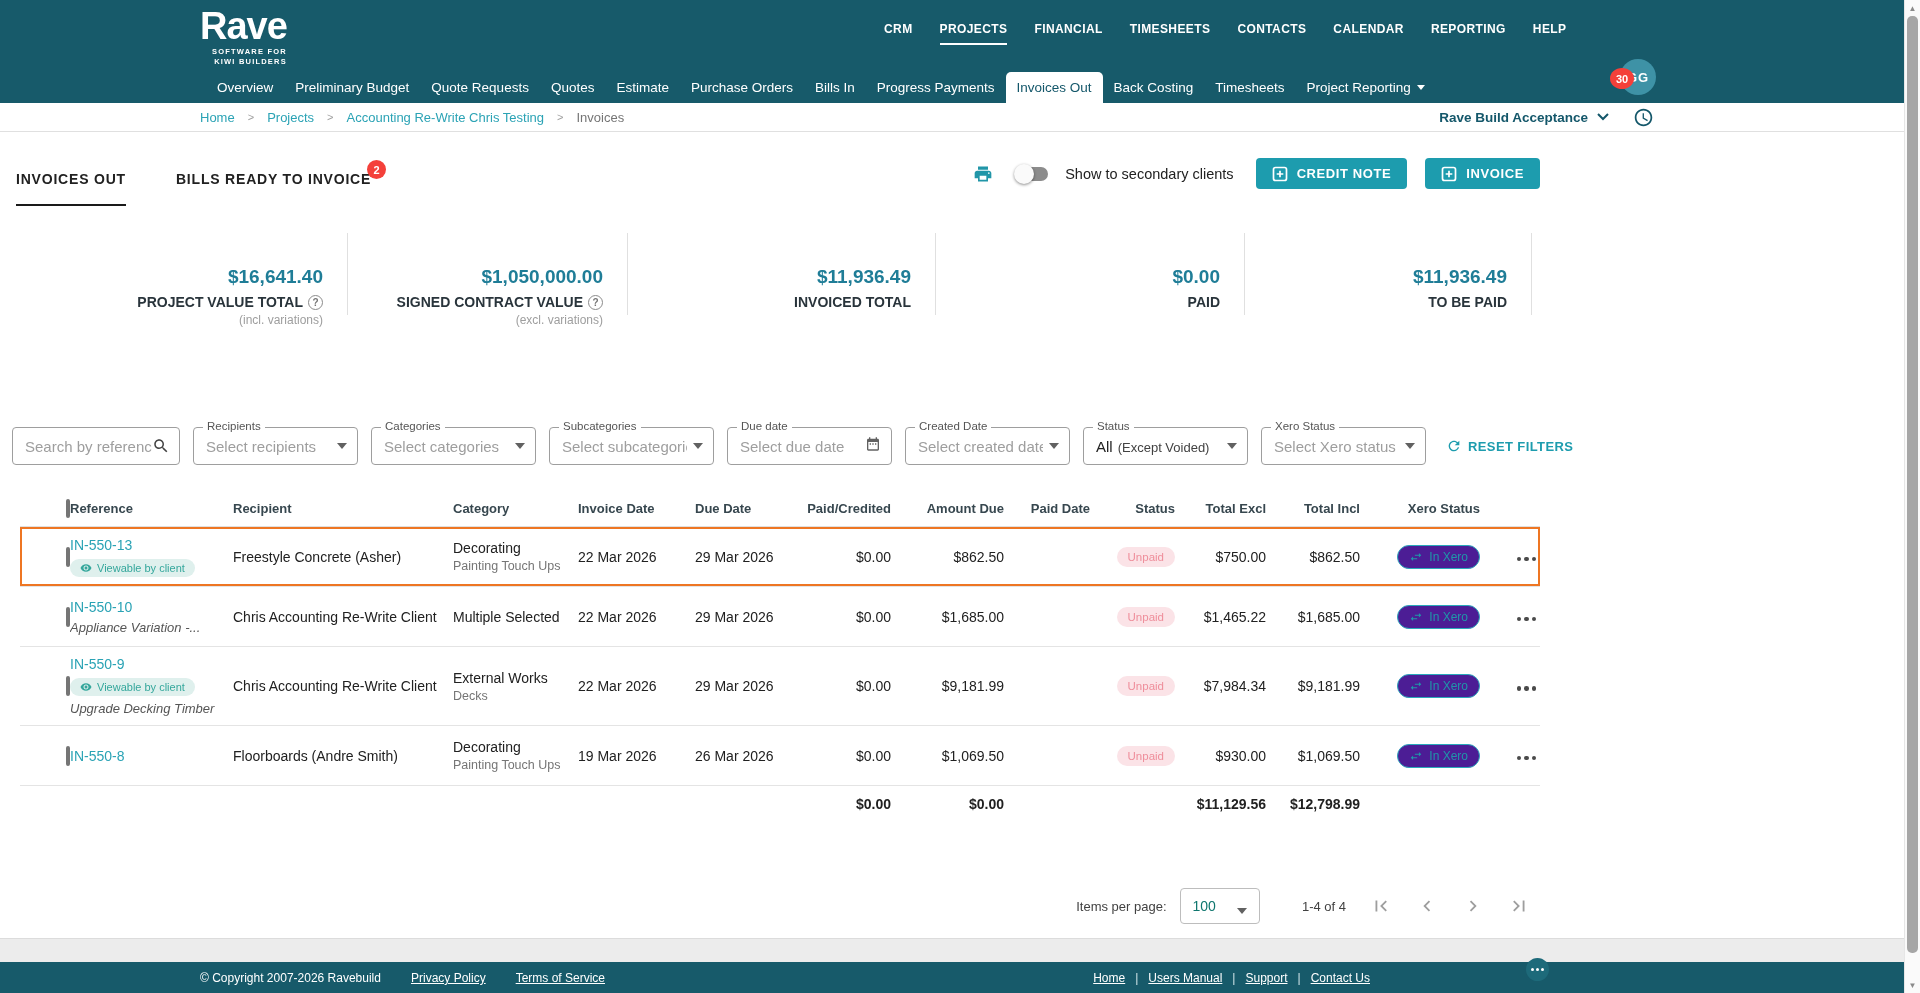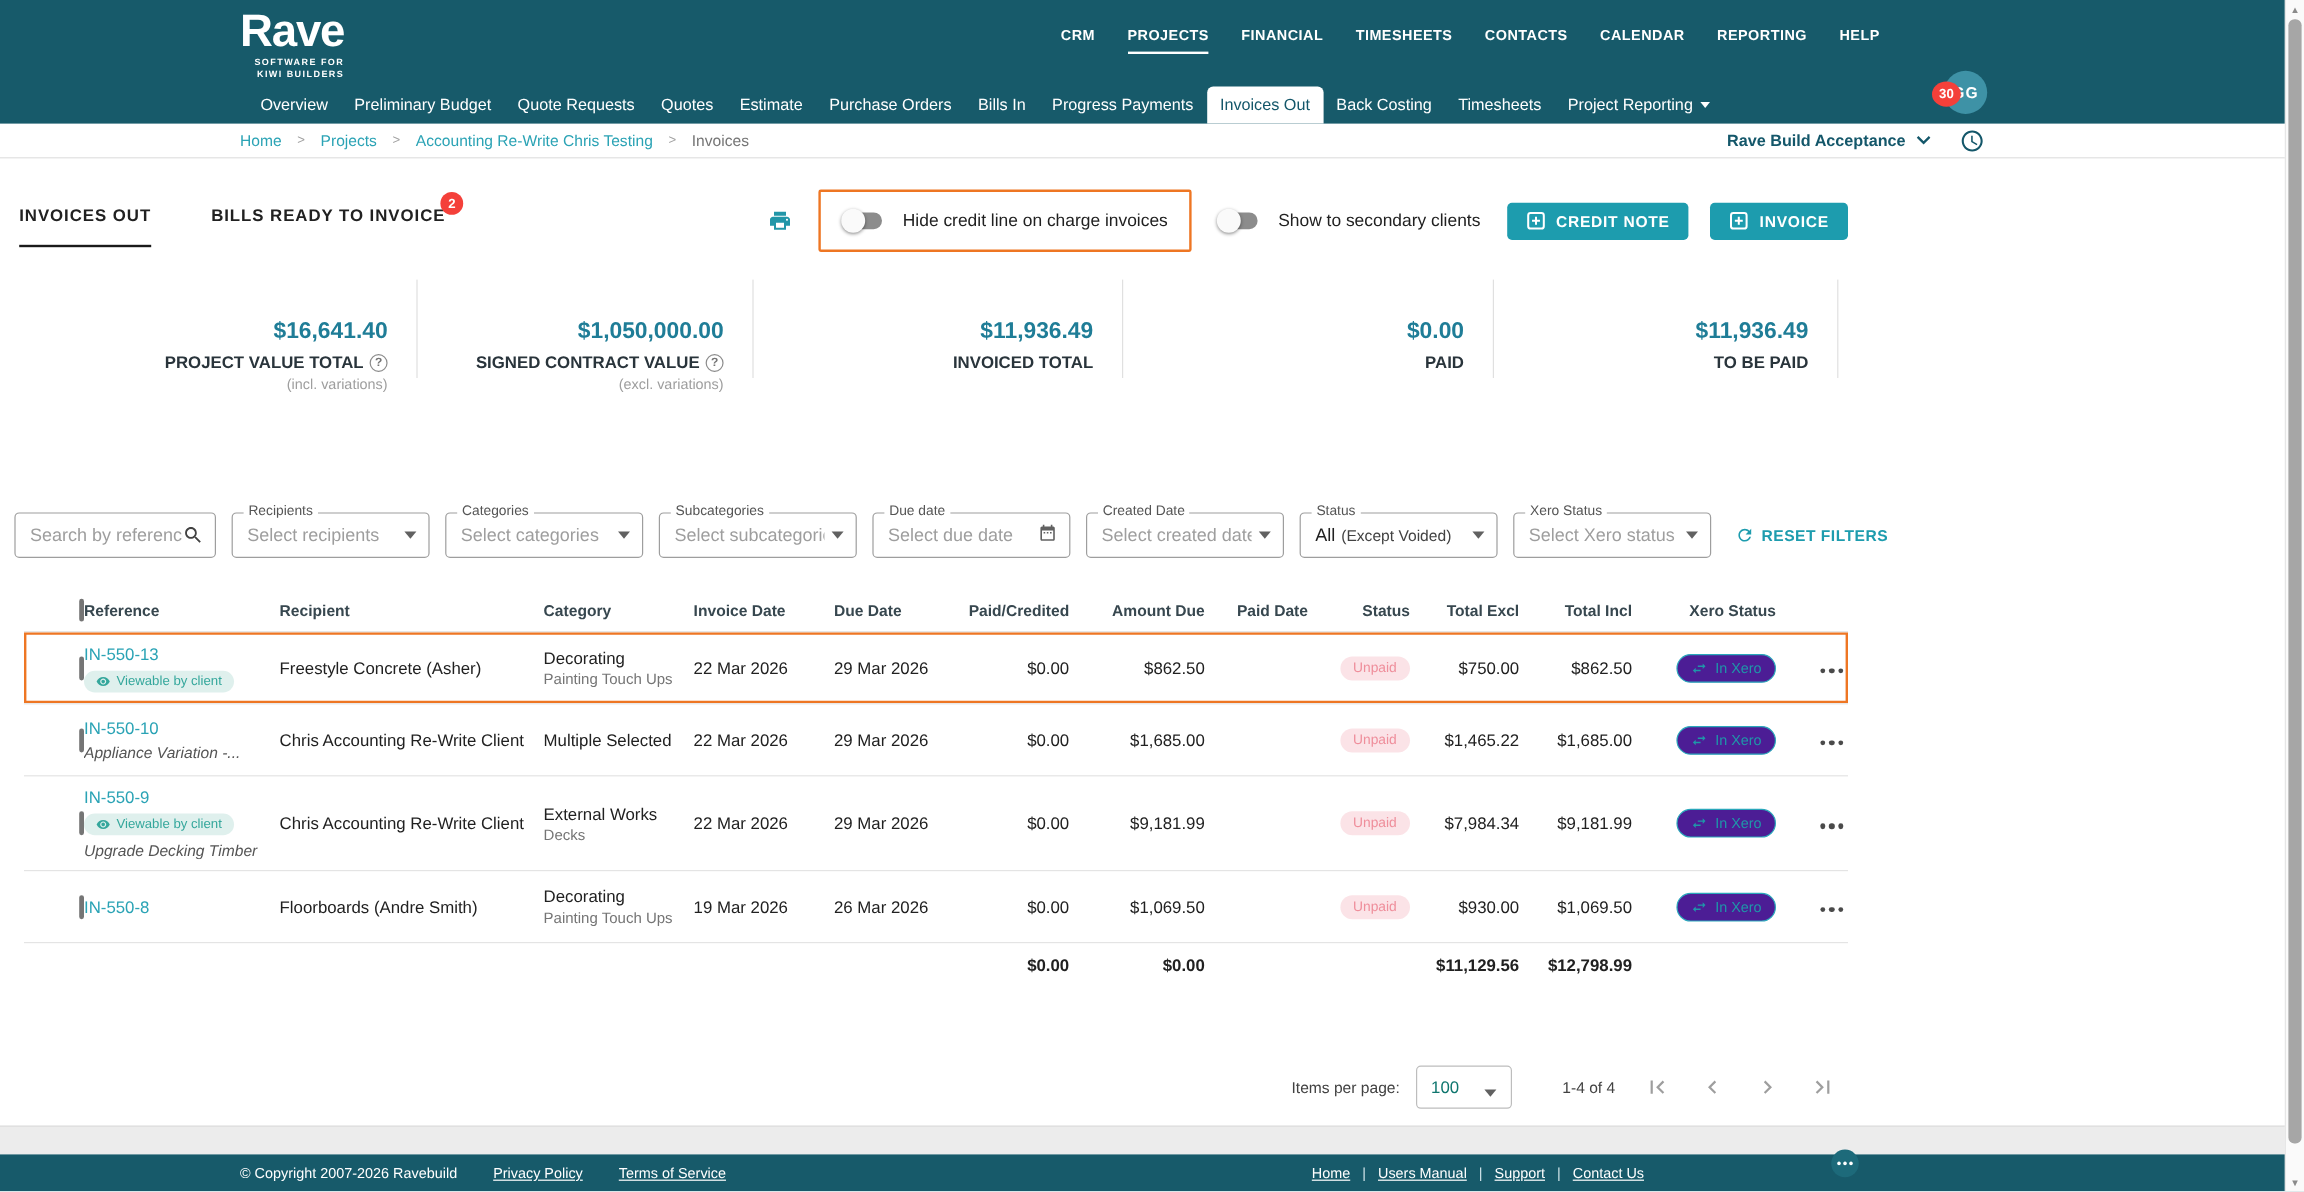--- a/index.html
+++ b/index.html
@@ -188,26 +188,20 @@
           <span>BILLS READY TO INVOICE</span>
           <span class="tab-badge">2</span>
         </div>
       </div>
       <div class="toolbar">
         <span class="print-btn">
           <svg width="20" height="20" viewBox="0 0 24 24" fill="#2196A8">
               <path d="M19 8H5c-1.66 0-3 1.34-3 3v6h4v4h12v-4h4v-6c0-1.66-1.34-3-3-3zm-3 11H8v-5h8v5zm3-7c-.55 0-1-.45-1-1s.45-1 1-1 1 .45 1 1-.45 1-1 1zm-1-9H6v4h12V3z"></path>
             </svg>
         </span>
-        <div class="toggle-box highlighted">
-          <span class="toggle">
-              <span class="knob"></span>
-            </span>
-          <span class="toggle-label">Hide credit line on charge invoices</span>
-        </div>
         <div class="toggle-box">
           <span class="toggle">
               <span class="knob"></span>
             </span>
           <span class="toggle-label">Show to secondary clients</span>
         </div>
         <button class="btn">
           <svg width="16" height="16" viewBox="0 0 16 16" fill="none" stroke="#fff" stroke-width="1.7">
               <rect x="1.5" y="1.5" width="13" height="13" rx="2"></rect>
               <path d="M8 4.7v6.6M4.7 8h6.6"></path>

